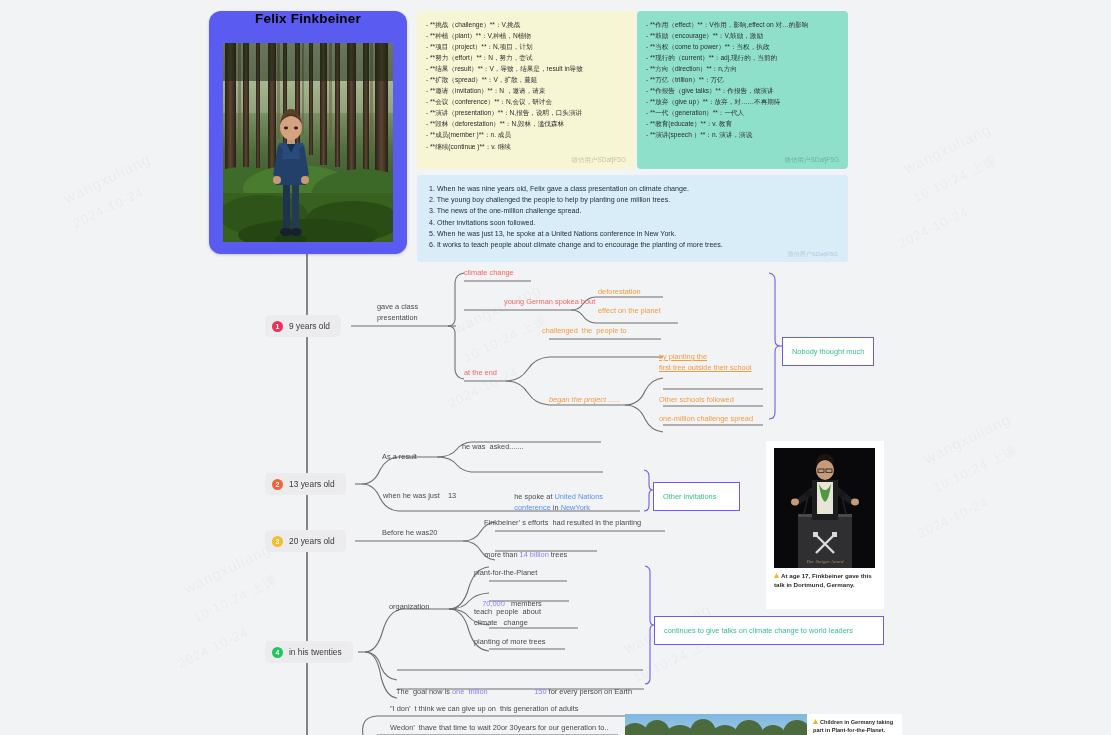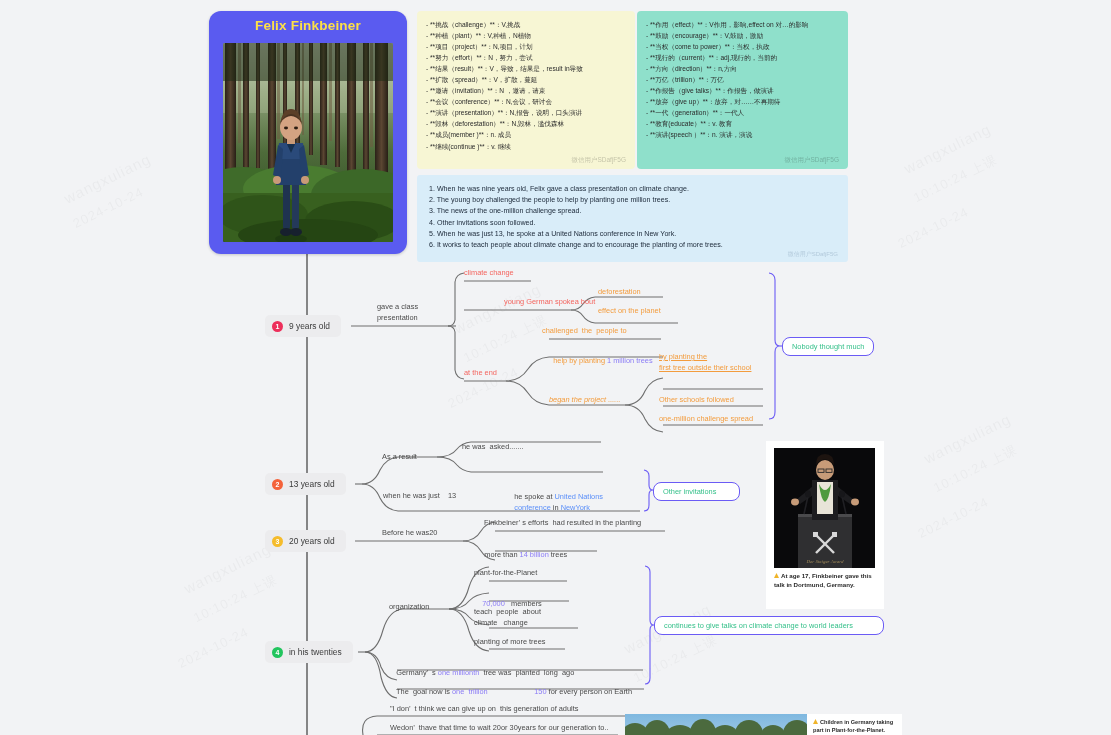--- a/index.html
+++ b/index.html
@@ -39,24 +39,23 @@
     position: absolute;
     left: 209px; top: 11px;
     width: 198px; height: 243px;
     background: #5a5bf0;
     border-radius: 12px;
     box-shadow: 0 1px 3px rgba(0,0,0,0.18);
     z-index: 5;
   }
   .profile-title {
     text-align: center;
-    color: #fde047;
+    color: #000000;
     font-size: 13.5px;
     font-weight: bold;
-    padding-top: 7px;
     letter-spacing: .2px;
   }
   .profile-photo {
     position: absolute;
     left: 14px; top: 32px;
     width: 170px; height: 199px;
     border-radius: 2px;
     overflow: hidden;
     background: #1d3a16;
   }
@@ -153,25 +152,25 @@
     margin-right: 6px;
     flex: 0 0 auto;
     line-height: 1;
   }
   .node .nlabel { font-size: 8.4px; color: #3b3b3b; text-align: right; }
 
   
   .obox {
     position: absolute;
     border: 1.2px solid #6b5bf5;
-    border-radius: 8px;
+    border-radius: 0;
     background: #ffffff;
     display: flex; align-items: center;
     padding: 0 9px;
-    height: 19px;
+    height: 29px;
     z-index: 4;
     white-space: nowrap;
   }
   .obox span { font-size: 7.4px; color: #35c08a; }
 
   
   .photo-card {
     position: absolute;
     background: #ffffff;
     z-index: 5;
@@ -479,23 +478,20 @@
     <span class="nlabel">in his twenties</span>
   </div>
 
   <div class="mm-text c-gray" style="left:377px; top:302px;">gave a class
 presentation</div>
   <div class="mm-text c-red" style="left:464px; top:268px;">climate change</div>
   <div class="mm-text c-red" style="left:464px; top:297px;margin-left:40px;">young German spokea bout</div>
   <div class="mm-text c-orange" style="left:598px; top:287px;">deforestation</div>
   <div class="mm-text c-orange" style="left:598px; top:306px;">effect on the planet</div>
   <div class="mm-text c-orange" style="left:542px; top:326px;">challenged  the  people to</div>
-  <div class="mm-text" style="left:545px; top:345px;">
-    <span class="c-orange">help by planting </span><span class="c-purple">1 million trees</span>
-  </div>
   <div class="mm-text c-red" style="left:464px; top:368px;">at the end</div>
   <div class="mm-text c-orange" style="left:549px; top:395px;font-style:italic;">began the project ......</div>
   <div class="mm-text c-orange" style="left:659px; top:352px;text-decoration:underline;">by planting the
 first tree outside their school</div>
   <div class="mm-text c-orange" style="left:659px; top:395px;">Other schools followed</div>
   <div class="mm-text c-orange" style="left:659px; top:414px;">one-million challenge spread</div>
   <div class="obox" style="left:782px; top:337px; width:92px;">
     <span>Nobody thought much</span>
   </div>
 
@@ -519,23 +515,20 @@
   </div>
 
   <div class="mm-text c-gray" style="left:389px; top:602px;">organization</div>
   <div class="mm-text c-gray" style="left:474px; top:568px;">plant-for-the-Planet</div>
   <div class="mm-text" style="left:474px; top:588px;">
     <span class="c-purple">70,000</span><span class="c-gray">   members</span>
   </div>
   <div class="mm-text c-gray" style="left:474px; top:607px;">teach  people  about
 climate   change</div>
   <div class="mm-text c-gray" style="left:474px; top:637px;">planting of more trees</div>
-  <div class="mm-text" style="left:388px; top:657px;">
-    <span class="c-gray">Germany’  s </span><span class="c-purple">one millionth</span><span class="c-gray">  tree was  planted  long  ago</span>
-  </div>
   <div class="mm-text" style="left:388px; top:676px;">
     <span class="c-gray">The  goal now is </span><span class="c-purple">one  trillion</span>
   </div>
   <div class="mm-text" style="left:526px; top:676px;">
     <span class="c-purple">150</span><span class="c-gray"> for every person on Earth</span>
   </div>
   <div class="obox" style="left:654px; top:616px; width:230px;">
     <span>continues to give talks on climate change  to world leaders</span>
   </div>
 

